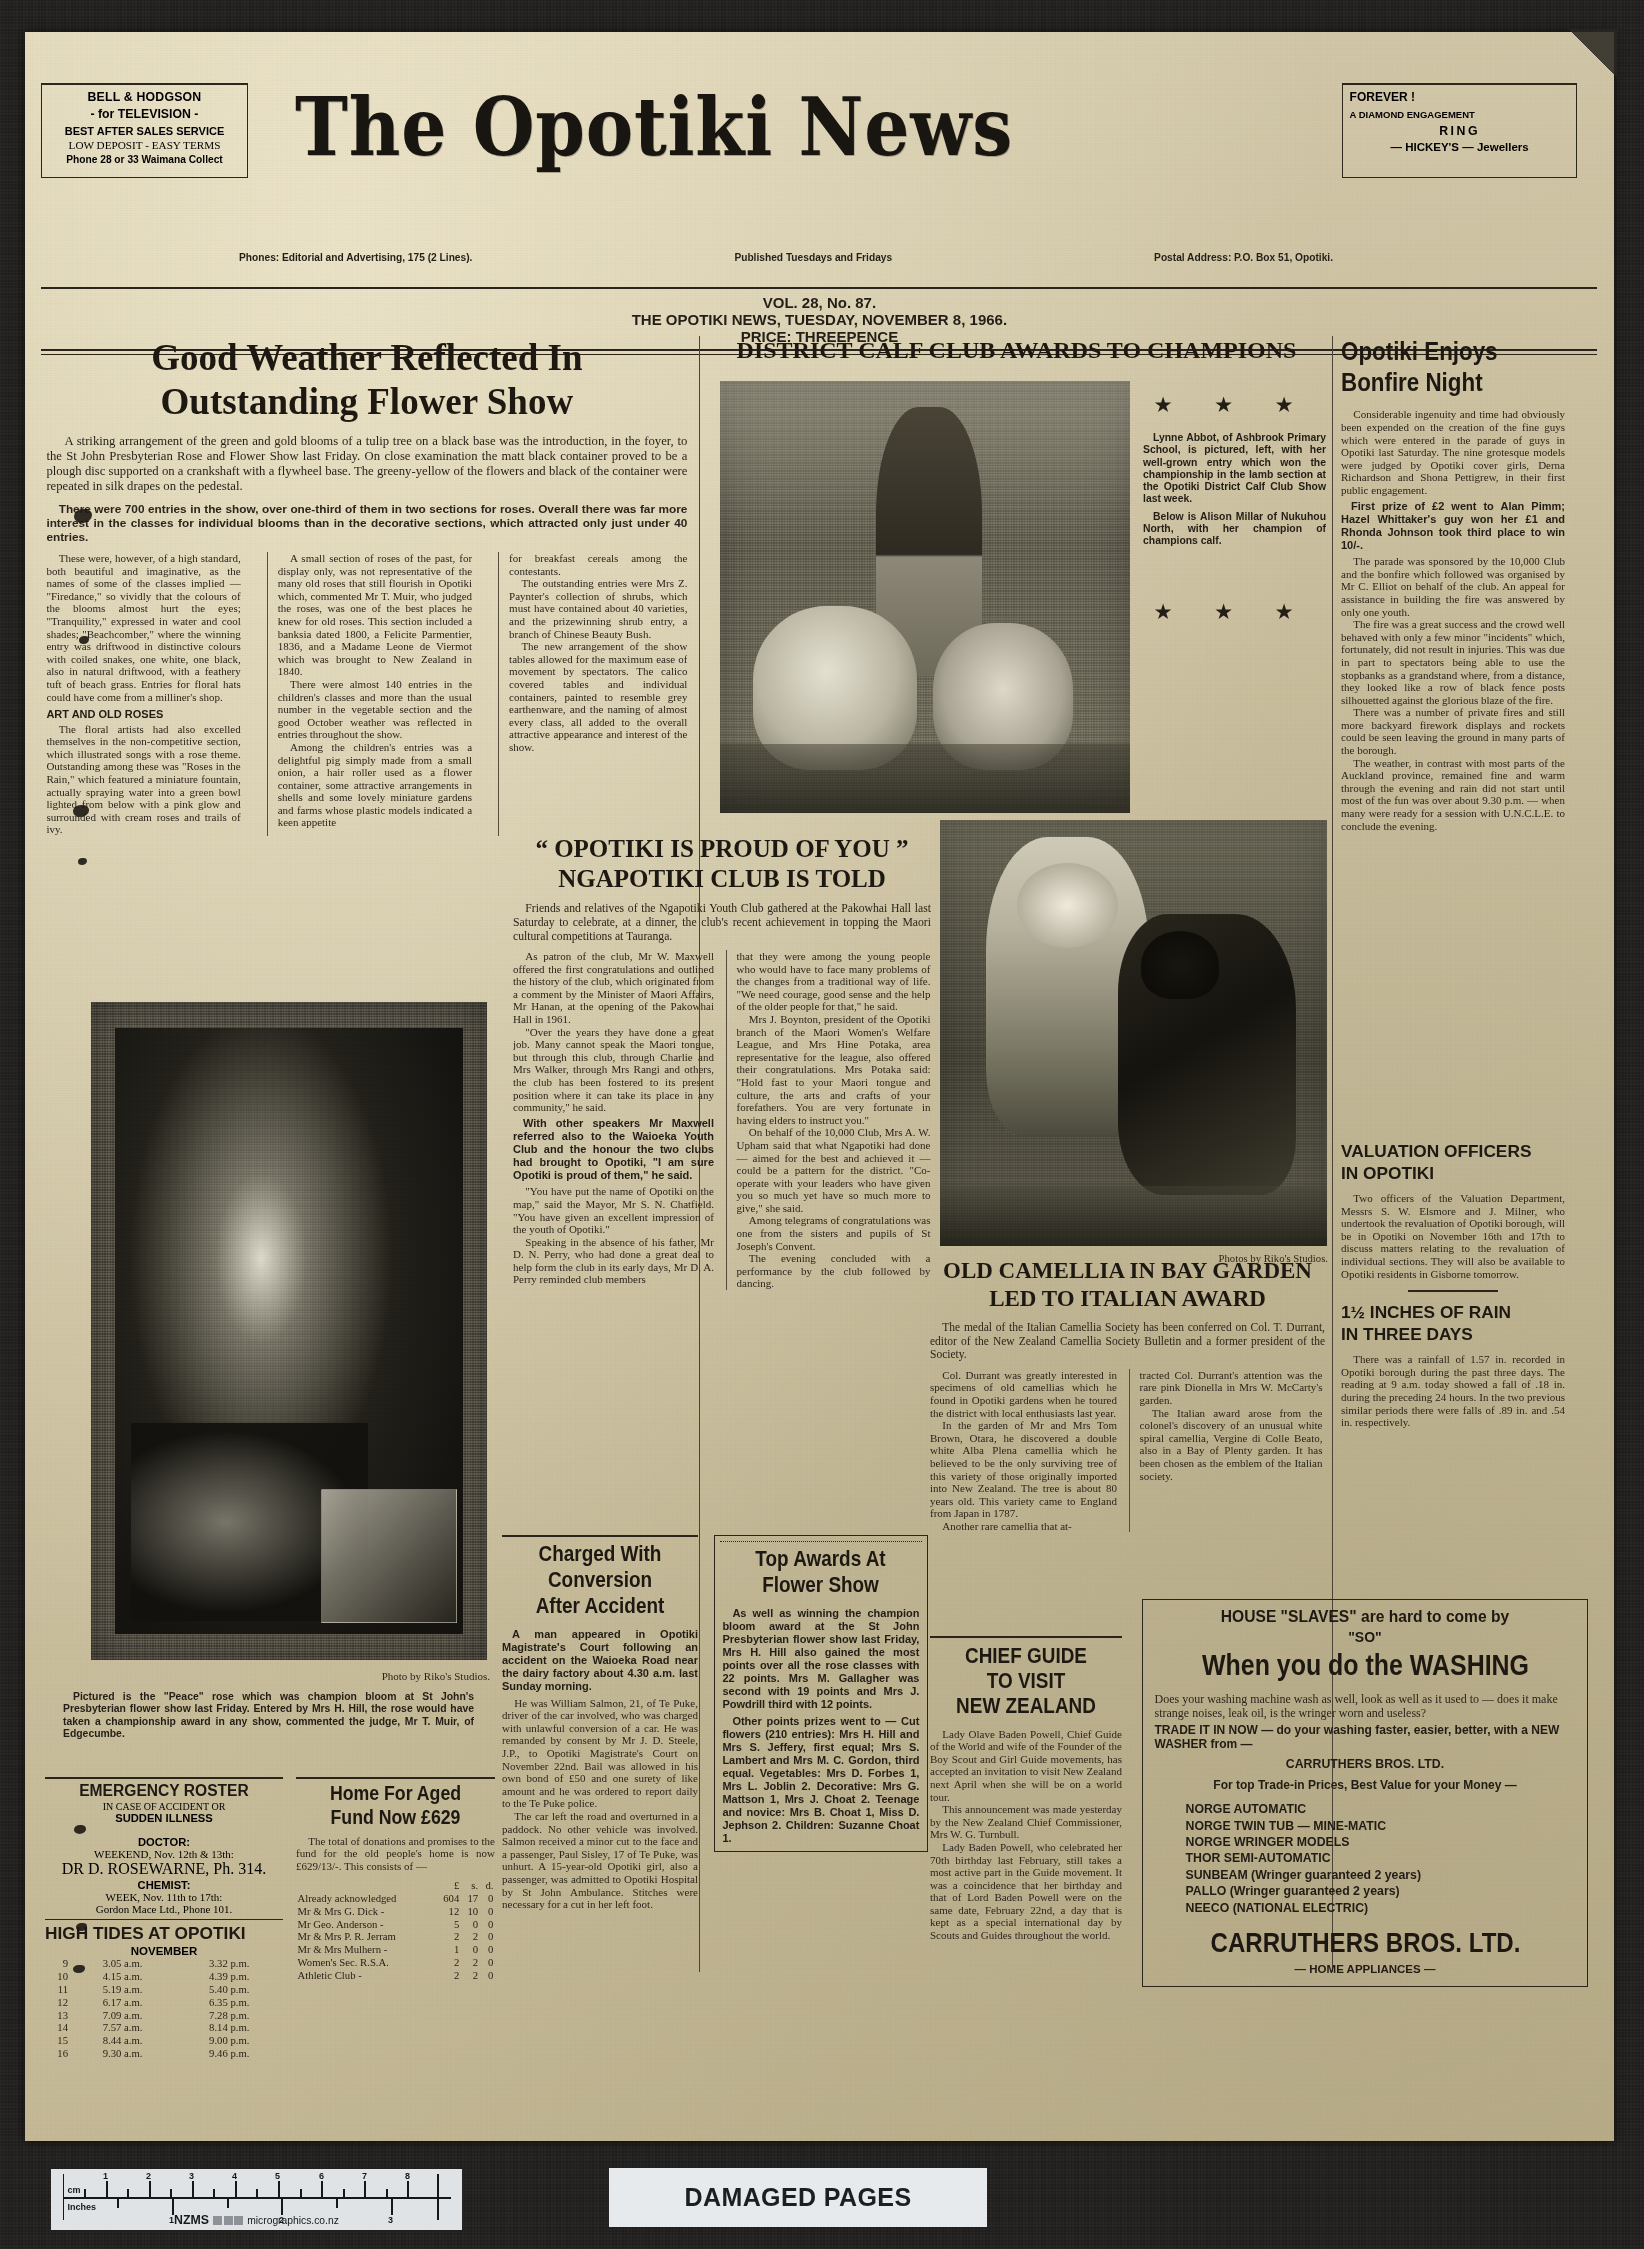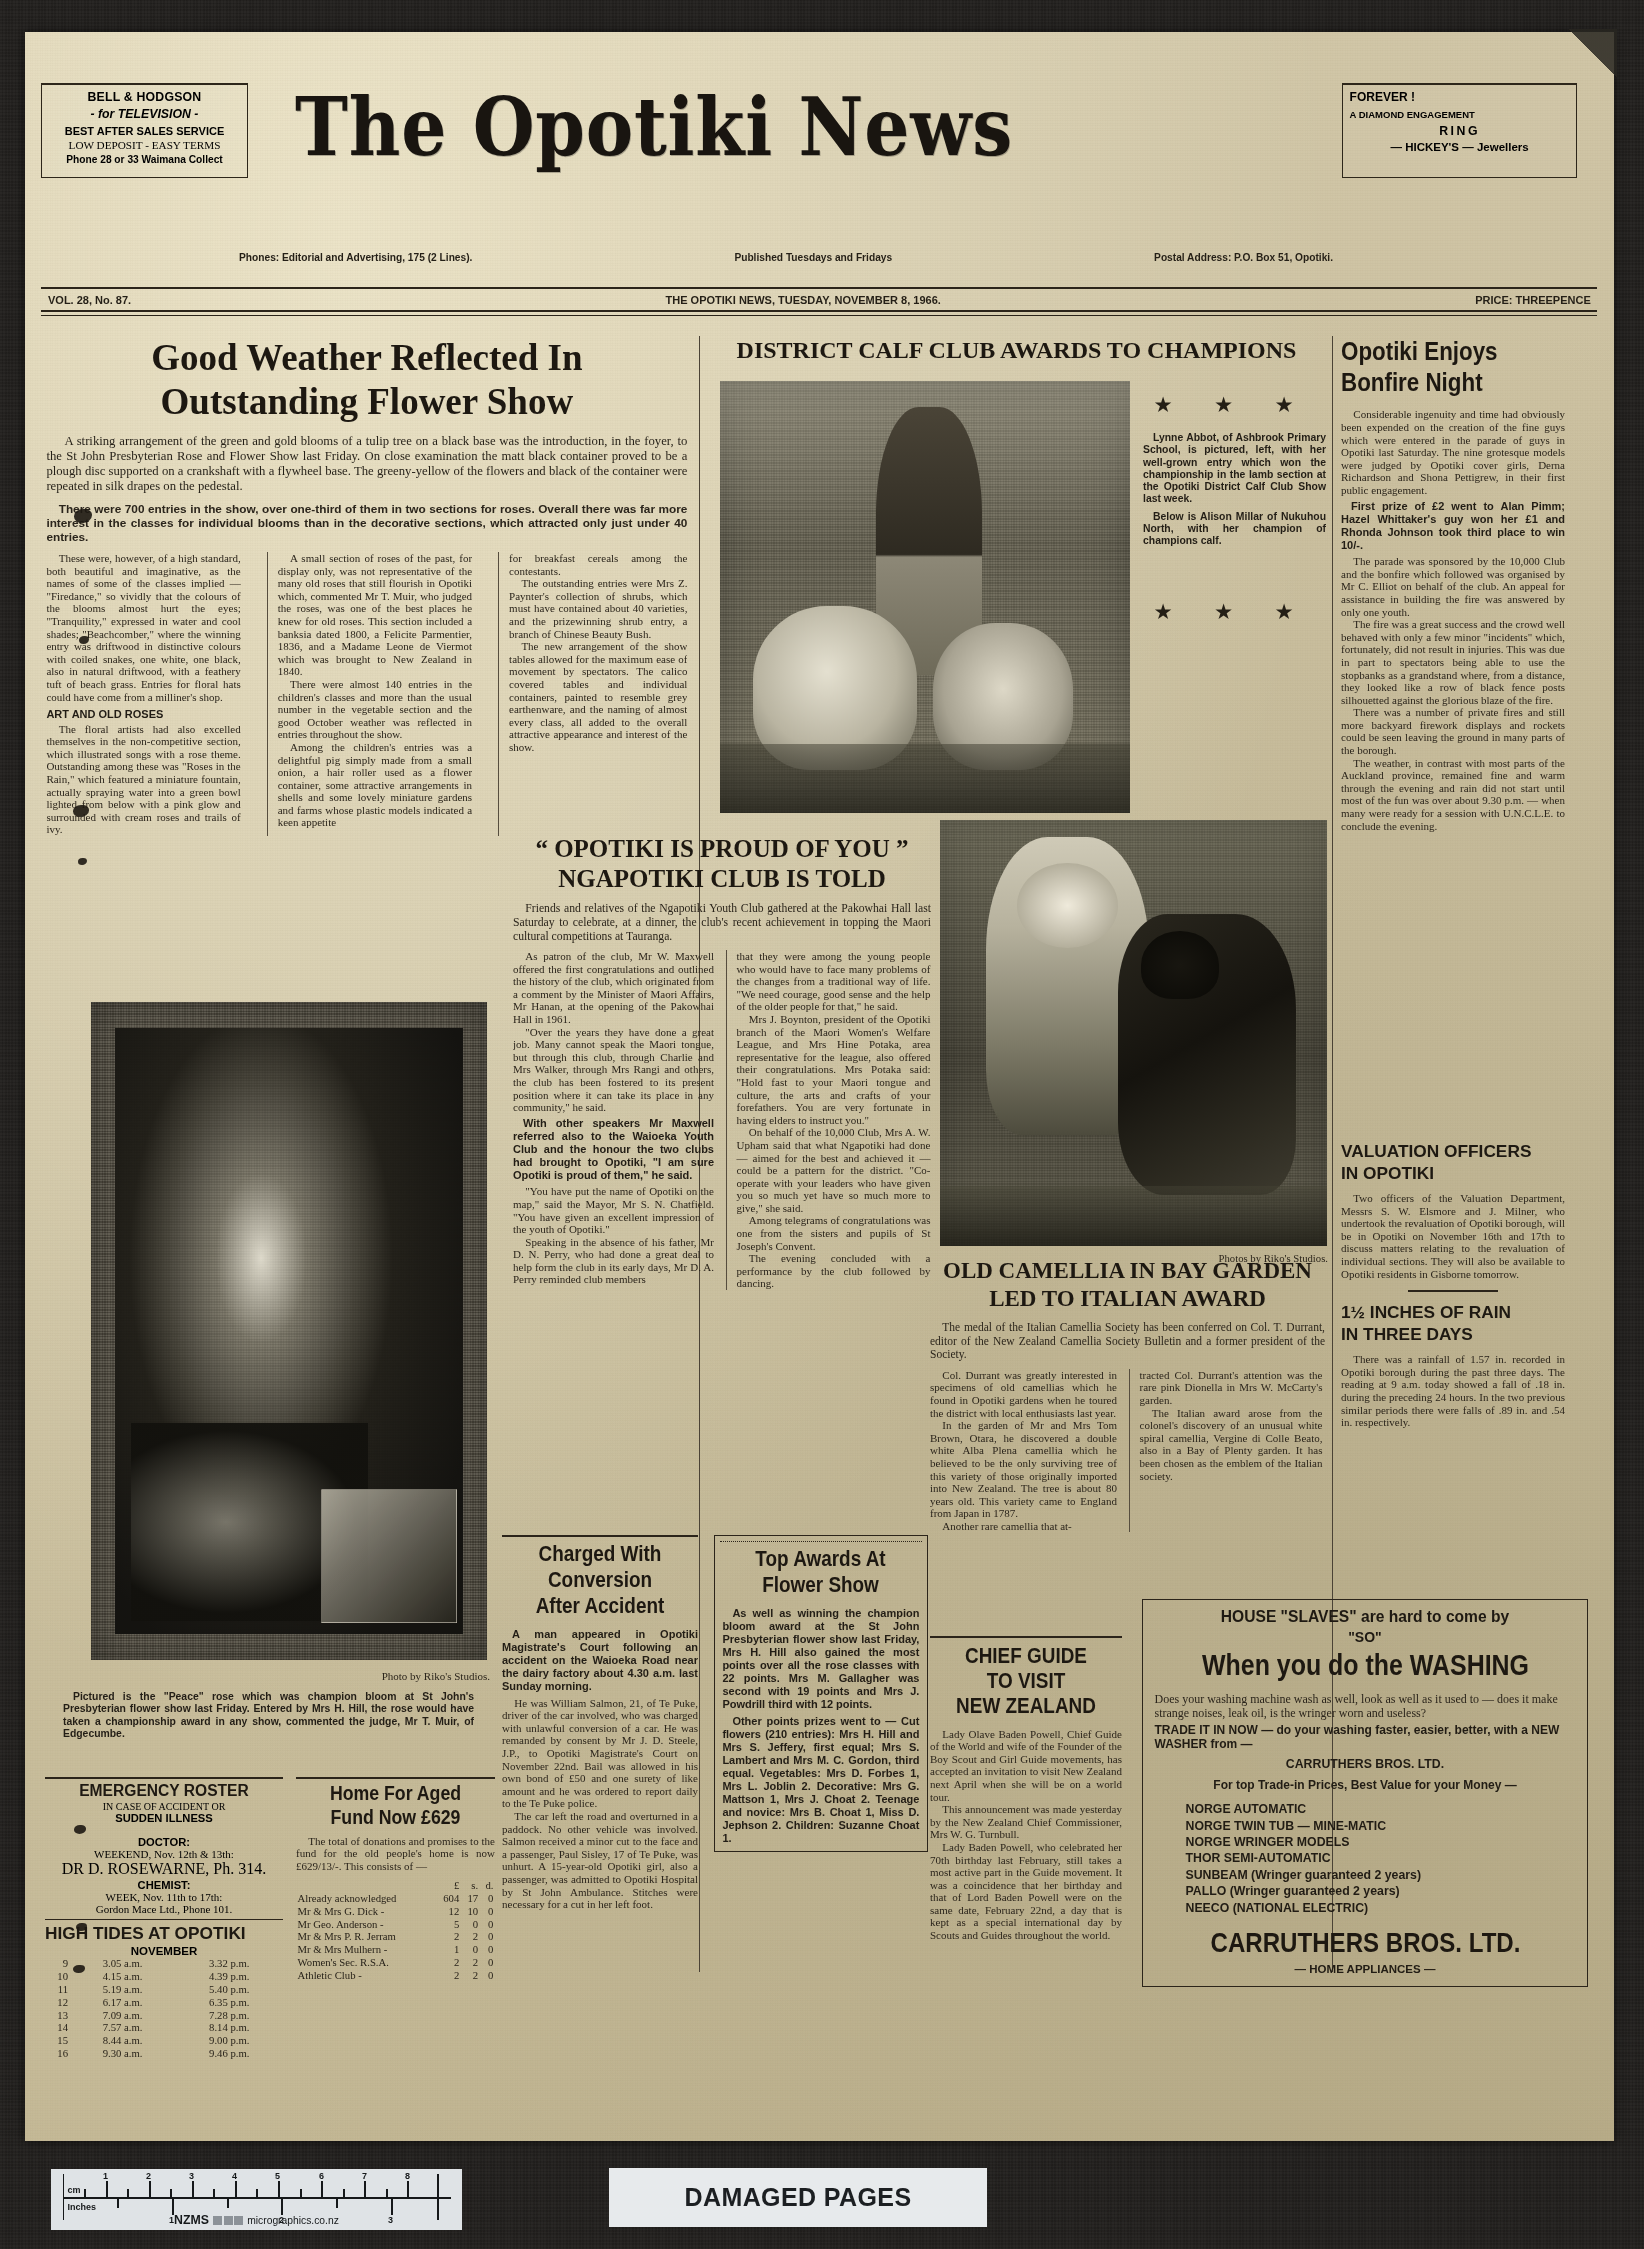--- a/index.html
+++ b/index.html
@@ -85,21 +85,21 @@
 </style>
 </head>
 <body>
 
 <div id="page">
   <div id="sheet">
     <div id="grain"></div>
 
     <div class="boxad" style="left:16.4px;top:51px;width:191px;height:82px;border-width:2.5px 1.6px 1.6px 1.6px;">
       <div class="l1" style="font-size:12.3px;letter-spacing:0.2px;">BELL &amp; HODGSON</div>
-      <div class="l1" style="font-size:12.3px;margin-top:3.3px;font-style:italic;">- for TELEVISION -</div>
+      <div class="l1" style="font-size:12.3px;margin-top:3.3px;">- for TELEVISION -</div>
       <div class="l1" style="font-size:11px;margin-top:3.3px;">BEST AFTER SALES SERVICE</div>
       <div style="font-family:'Liberation Serif',serif;font-size:11.2px;margin-top:2.5px;">LOW DEPOSIT - EASY TERMS</div>
       <div style="font-family:'Liberation Sans',sans-serif;font-weight:bold;font-size:10.2px;margin-top:3.3px;">Phone 28 or 33 Waimana Collect</div>
     </div>
 
     <div id="masthead">
       <div class="mast-txt">The Opotiki News</div>
     </div>
 
     <div class="boxad" style="left:1317px;top:51px;width:220px;height:82px;border-width:2.5px 1.6px 1.6px 1.6px;">
@@ -112,21 +112,21 @@
     <div style="position:absolute;left:214px;top:220px;width:1094px;display:flex;justify-content:space-between;
                 font-family:'Liberation Sans',sans-serif;font-weight:bold;font-size:10.2px;color:#241f16;">
       <span>Phones: Editorial and Advertising, 175 (2 Lines).</span>
       <span>Published Tuesdays and Fridays</span>
       <span>Postal Address: P.O. Box 51, Opotiki.</span>
     </div>
 
     <div style="position:absolute;left:16.4px;top:255px;width:1556px;">
       <div style="border-top:2.5px solid #2b2419;"></div>
       <div style="display:flex;justify-content:space-between;align-items:center;padding:5px 6.6px 4.1px 6.6px;
-                  font-family:'Liberation Sans',sans-serif;font-weight:bold;font-size:11px;color:#241f16;">
+                  font-family:'Liberation Sans',sans-serif;font-weight:bold;font-size:15px;color:#241f16;flex-direction:column;">
         <span>VOL. 28,  No. 87.</span>
         <span>THE OPOTIKI NEWS, TUESDAY, NOVEMBER 8, 1966.</span>
         <span>PRICE: THREEPENCE</span>
       </div>
       <div style="border-top:2.5px solid #2b2419;"></div>
       <div style="border-top:1.6px solid #2b2419;margin-top:2.5px;"></div>
     </div>
 
     <div class="rule-v" style="left:674px;top:304px;height:1636px;"></div>
     <div class="rule-v" style="left:1307px;top:304px;height:1636px;"></div>

